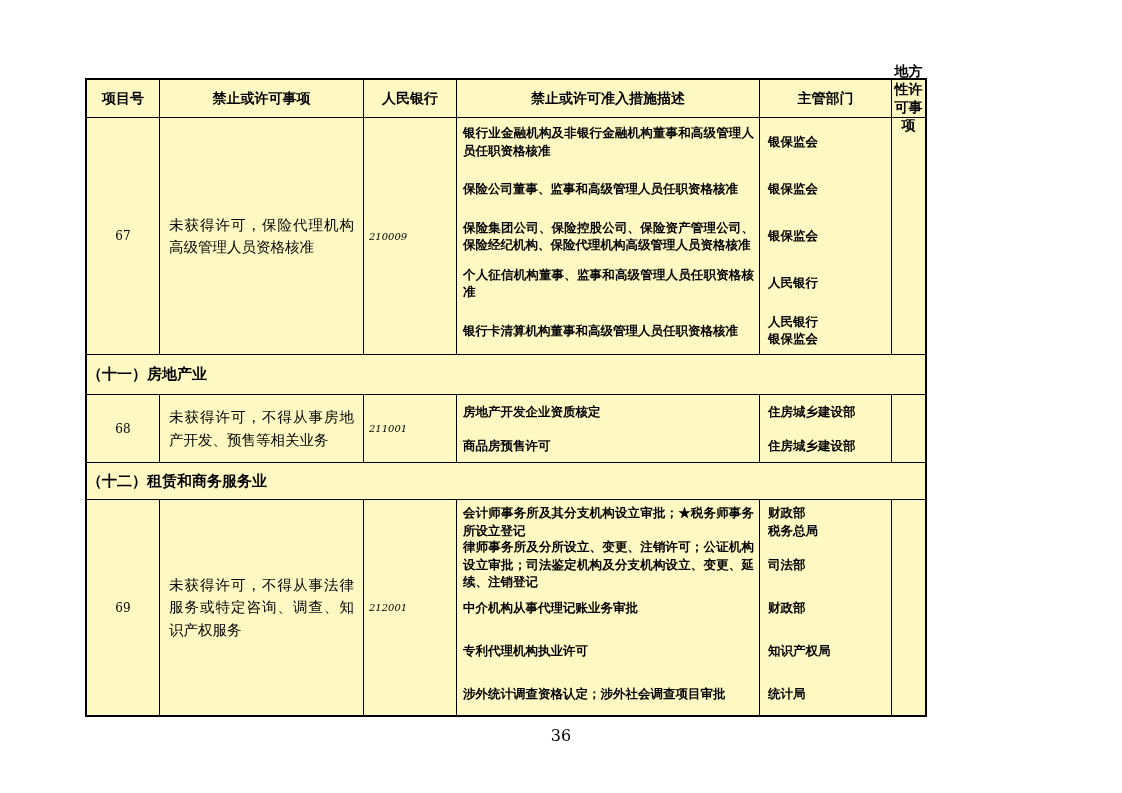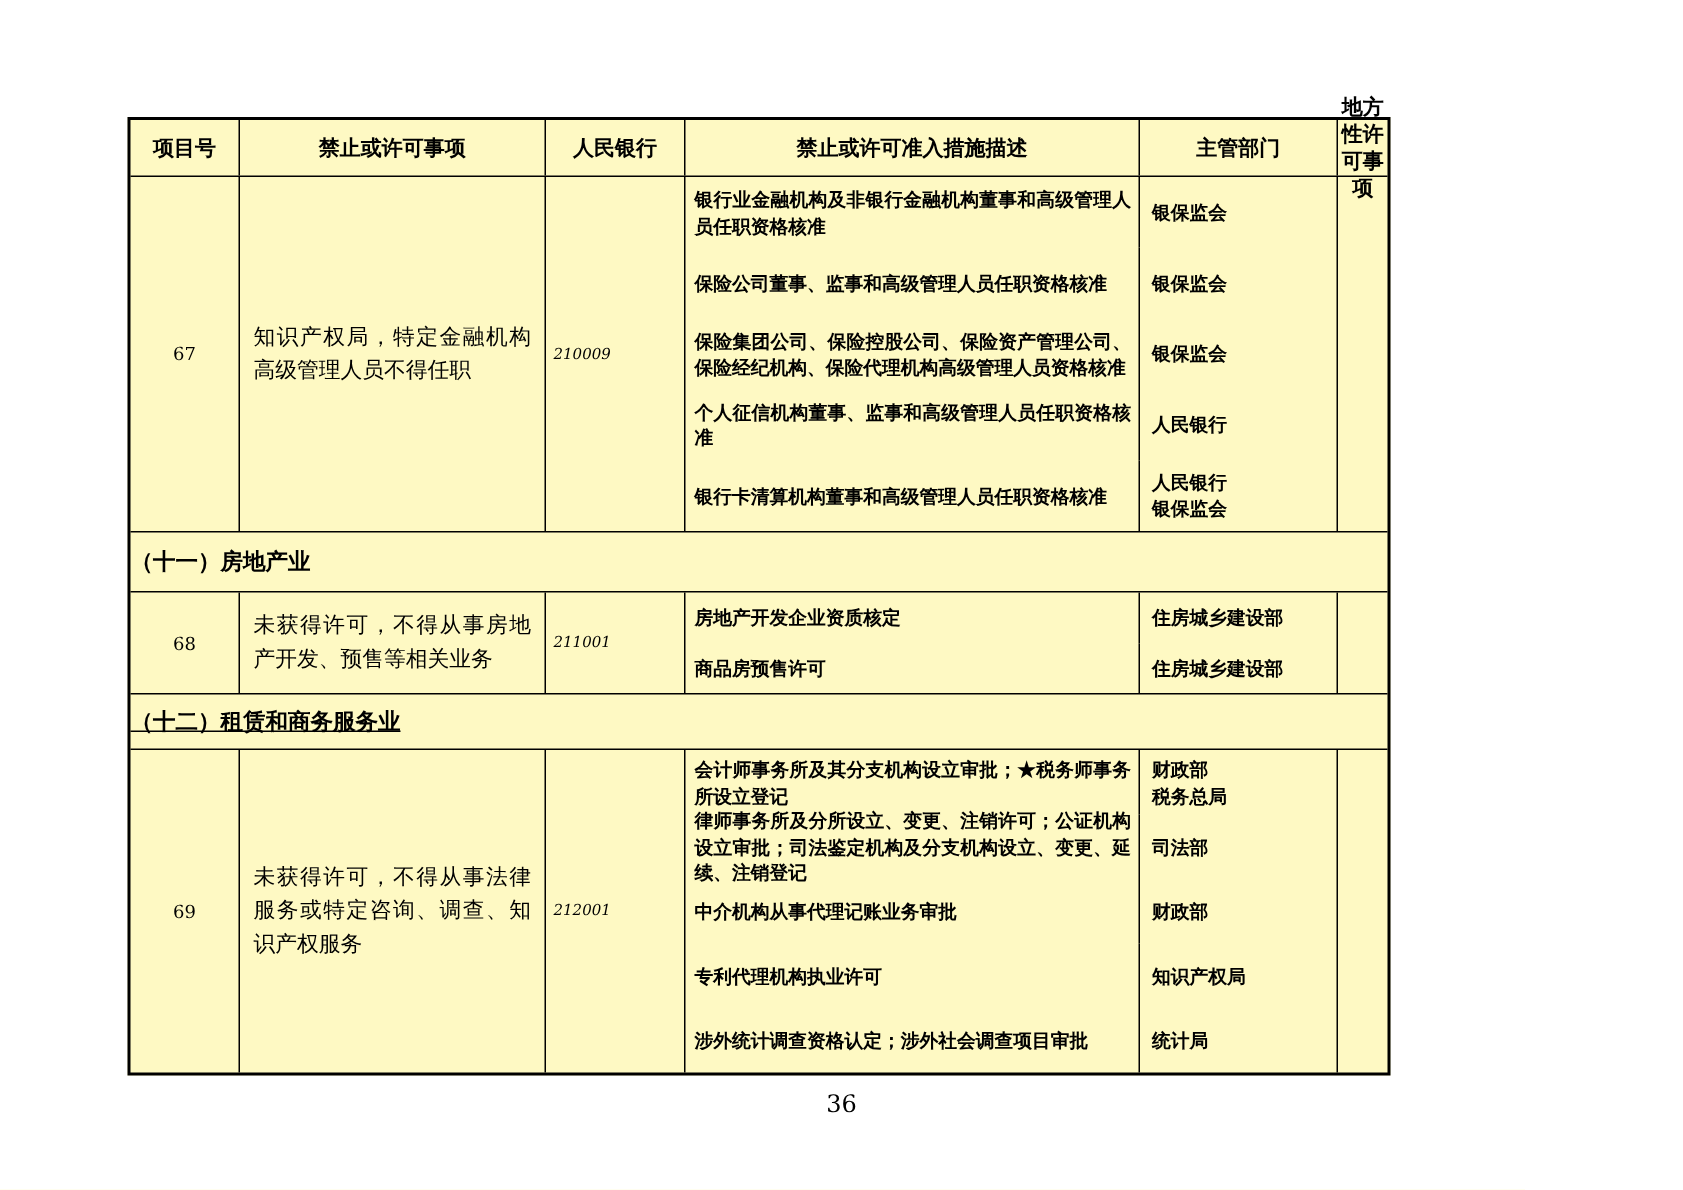--- a/index.html
+++ b/index.html
@@ -41,21 +41,21 @@
     display:flex; align-items:center; padding:3px 5px 3px 6px;
     font-size:12.5px; line-height:1.4; text-align:justify;
   }
   .m-dept {
     flex:1 1 auto; display:flex; align-items:center; padding:3px 4px 3px 8px;
     font-size:12.5px; line-height:1.4; white-space:pre-line;
   }
   
   .section-row { height:40px; display:flex; align-items:center; padding-left:0;
     font-weight:bold; font-size:15px; border-bottom:1.5px solid #000; }
-  .s12 { height:37px;text-decoration:underline; }
+  .s12 { height:37px; }
   .page-number {
     position:absolute; left:0; right:0; top:726px;
     text-align:center; font-size:16px;
   }
 </style>
 </head>
 <body>
 
 <div class="doc-table">
 
@@ -63,21 +63,21 @@
     <div class="c c1">项目号</div>
     <div class="c c2">禁止或许可事项</div>
     <div class="c c3">人民银行</div>
     <div class="c" style="width:303px;flex:0 0 303px;display:flex;align-items:center;justify-content:center;">禁止或许可准入措施描述</div>
     <div class="c" style="width:132px;flex:0 0 132px;display:flex;align-items:center;justify-content:center;">主管部门</div>
     <div class="c c6">地方性许可事项</div>
   </div>
 
   <div class="trow r67">
     <div class="c c1 cell-id">67</div>
-    <div class="c c2 cell-item">知识产权局，特定金融机构高级管理人员不得任职</div>
+    <div class="c c2 cell-item">未获得许可，保险代理机构高级管理人员资格核准</div>
     <div class="c c3 cell-code">210009</div>
     <div class="c cm">
       <div class="mrow">
         <div class="m-desc">银行业金融机构及非银行金融机构董事和高级管理人员任职资格核准</div>
         <div class="m-dept">银保监会</div>
       </div>
       <div class="mrow">
         <div class="m-desc">保险公司董事、监事和高级管理人员任职资格核准</div>
         <div class="m-dept">银保监会</div>
       </div>

